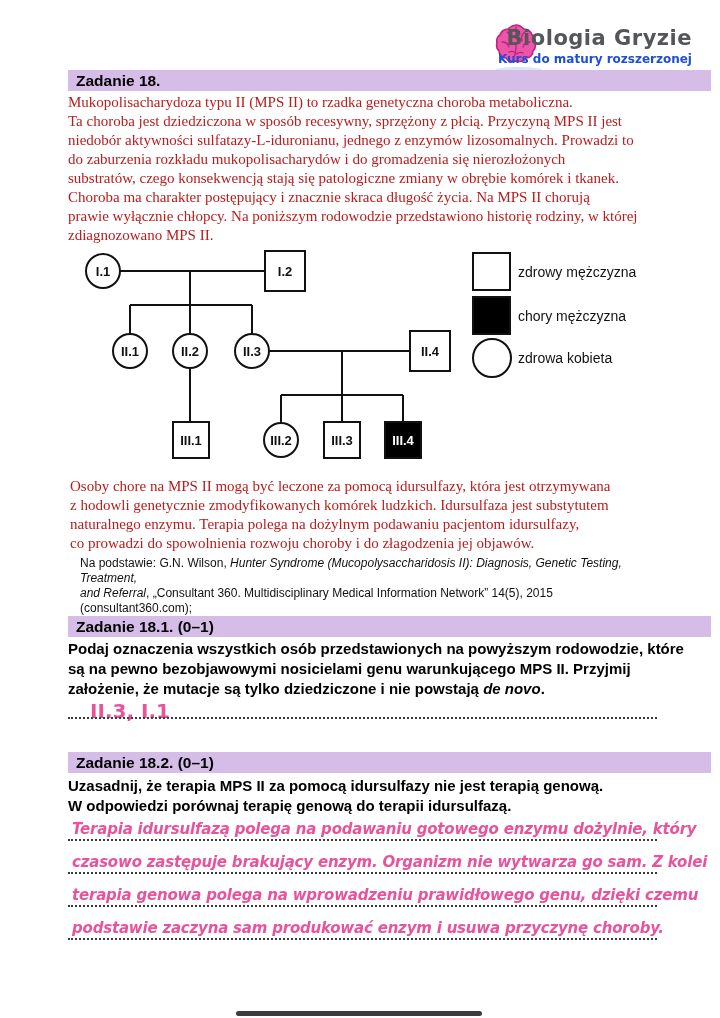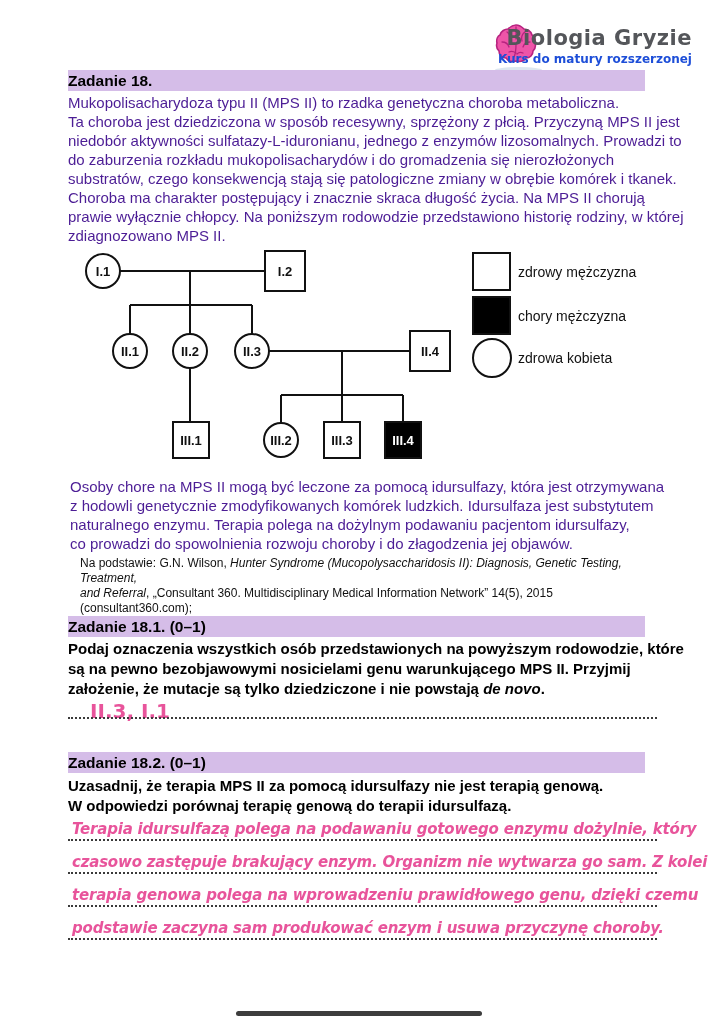--- a/index.html
+++ b/index.html
@@ -10,27 +10,27 @@
   .brain{position:absolute;left:494px;top:21px;}
   .brain-shadow{position:absolute;left:495px;top:67px;width:47px;height:6px;
         border-radius:50%;background:#dce6f0;}
   .logo-text{position:absolute;right:28px;top:26px;text-align:right;}
   .logo-title{font-family:"DejaVu Sans",sans-serif;font-weight:bold;font-size:21px;
         color:#54565a;letter-spacing:0.5px;line-height:24px;}
   .logo-sub{font-family:"DejaVu Sans",sans-serif;font-weight:bold;font-size:12px;
         color:#1d4ed8;margin-top:2px;}
 
   
-  .bar{position:absolute;left:68px;width:577px;height:21px;background:#d5bde8;
-        font-size:15.5px;font-weight:bold;line-height:21px;padding-left:0;
+  .bar{position:absolute;left:68px;width:643px;height:21px;background:#d5bde8;
+        font-size:15.5px;font-weight:bold;line-height:21px;padding-left:8px;
         box-sizing:border-box;color:#000;}
 
   
   .lines{position:absolute;left:68px;font-size:15px;line-height:19px;
-        white-space:pre-line;color:#4c1d95;}
+        white-space:pre-line;color:#b91c1c;font-family:Liberation Serif, serif;}
   .qlines{position:absolute;left:68px;font-size:15px;line-height:20px;
         font-weight:bold;white-space:pre-line;color:#000;}
   .qline{position:absolute;left:68px;font-size:15px;line-height:20px;
         font-weight:bold;color:#000;white-space:nowrap;}
   .it{font-style:italic;}
 
   
   .cite{position:absolute;left:80px;right:62px;top:556px;
         font-size:12px;line-height:15px;color:#111;}
 

